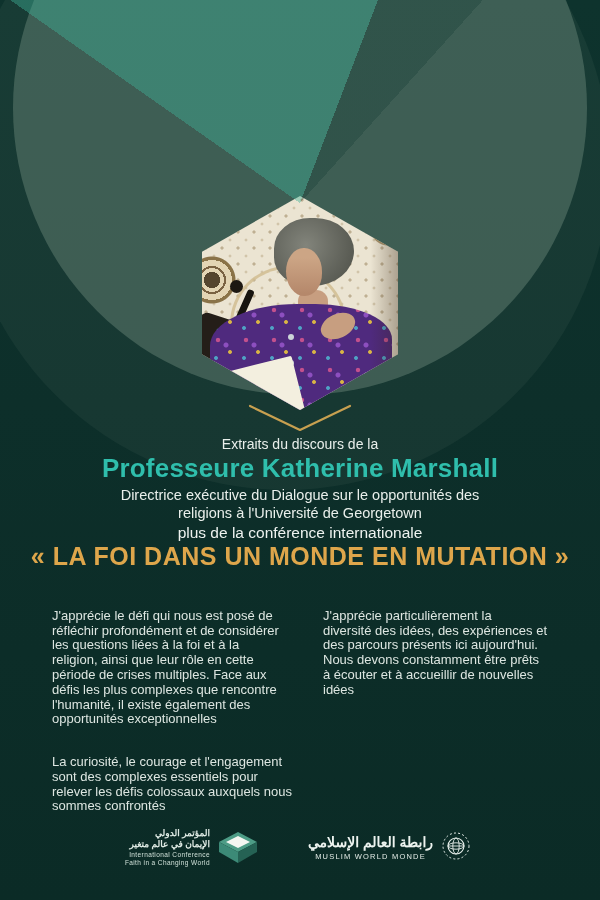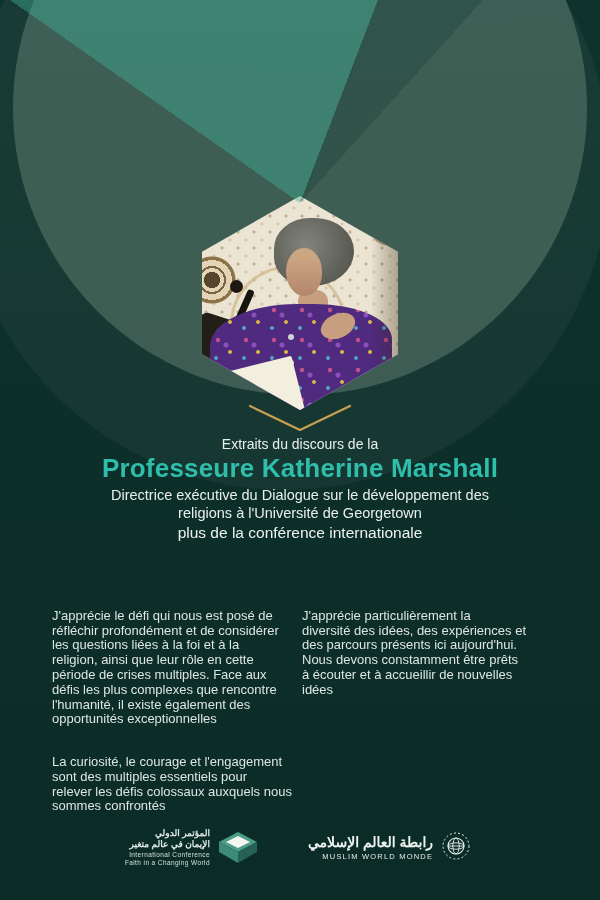--- a/index.html
+++ b/index.html
@@ -65,30 +65,30 @@
   
   .centered{position:absolute;left:0;width:600px;text-align:center;}
   #kicker{top:436px;font-size:14px;color:#e9efeb;}
   #speaker-name{top:453px;font-size:26px;font-weight:bold;color:#2fbeac;letter-spacing:.2px;}
   #speaker-title{top:487px;font-size:14.5px;line-height:17.5px;color:#e9efeb;white-space:pre-line;}
   #event-intro{top:524px;font-size:15.5px;color:#eef3f0;}
   #event-title{top:542px;font-size:25px;font-weight:bold;color:#dea64b;letter-spacing:.5px;}
   
   .quote{position:absolute;top:594px;font-size:13px;line-height:14.8px;color:#dde6e1;white-space:pre-line;}
   #quote-left{left:52px;width:272px;}
-  #quote-right{left:302px;width:264px;}
+  #quote-right{left:323px;width:264px;}
   .quote p{margin:0 0 13px 0;}
   
   #footer{position:absolute;left:8px;top:828px;width:580px;display:flex;justify-content:center;align-items:center;gap:32px;}
   #conf-logo{display:flex;align-items:center;}
   #conf-text{text-align:right;margin-right:8px;}
   #conf-ar{font-size:9px;line-height:10.5px;font-weight:bold;color:#dfeae4;white-space:pre-line;direction:rtl;}
   #conf-en{font-size:6.5px;line-height:7.5px;letter-spacing:.4px;color:#cfe0d8;white-space:pre-line;margin-top:2px;}
   #league-logo{display:flex;align-items:center;margin-left:18px;}
-  #league-text{text-align:right;}
+  #league-text{text-align:center;}
   #league-ar{font-size:14px;font-weight:bold;color:#eef4f0;direction:rtl;}
   #league-en{font-size:7.5px;letter-spacing:1.2px;color:#e4ece7;margin-top:2px;}
   #league-emblem{margin-left:8px;}
 </style>
 </head>
 <body>
 
 <div id="canvas">
 
   <div id="circle-faint" class="circle"></div>
@@ -114,35 +114,36 @@
   </div>
 
   <div id="fan-wedges"></div>
 
   <svg id="chevron" width="114" height="34" viewBox="0 0 114 34">
     <polyline points="7,4 57,28 107,4" fill="none" stroke="#c8a050" stroke-width="2.2" stroke-linecap="round" stroke-linejoin="round"></polyline>
   </svg>
 
   <div id="speaker-name" class="centered">Professeure Katherine Marshall</div>
   <div id="kicker" class="centered">Extraits du discours de la</div>
-  <div id="speaker-title" class="centered">Directrice exécutive du Dialogue sur le développement des
+  <div id="speaker-title" class="centered">Directrice exécutive du Dialogue sur le opportunités des
 religions à l'Université de Georgetown</div>
   <div id="event-intro" class="centered">plus de la conférence internationale</div>
+  <div id="event-title" class="centered">« LA FOI DANS UN MONDE EN MUTATION »</div>
 
   <div id="quote-left" class="quote">
     <p>J'apprécie le défi qui nous est posé de
 réfléchir profondément et de considérer
 les questions liées à la foi et à la
 religion, ainsi que leur rôle en cette
 période de crises multiples. Face aux
 défis les plus complexes que rencontre
 l'humanité, il existe également des
 opportunités exceptionnelles</p>
     <p>La curiosité, le courage et l'engagement
-sont des multiples essentiels pour
+sont des complexes essentiels pour
 relever les défis colossaux auxquels nous
 sommes confrontés</p>
   </div>
   <div id="quote-right" class="quote">
     <p>J'apprécie particulièrement la
 diversité des idées, des expériences et
 des parcours présents ici aujourd'hui.
 Nous devons constamment être prêts
 à écouter et à accueillir de nouvelles
 idées</p>

